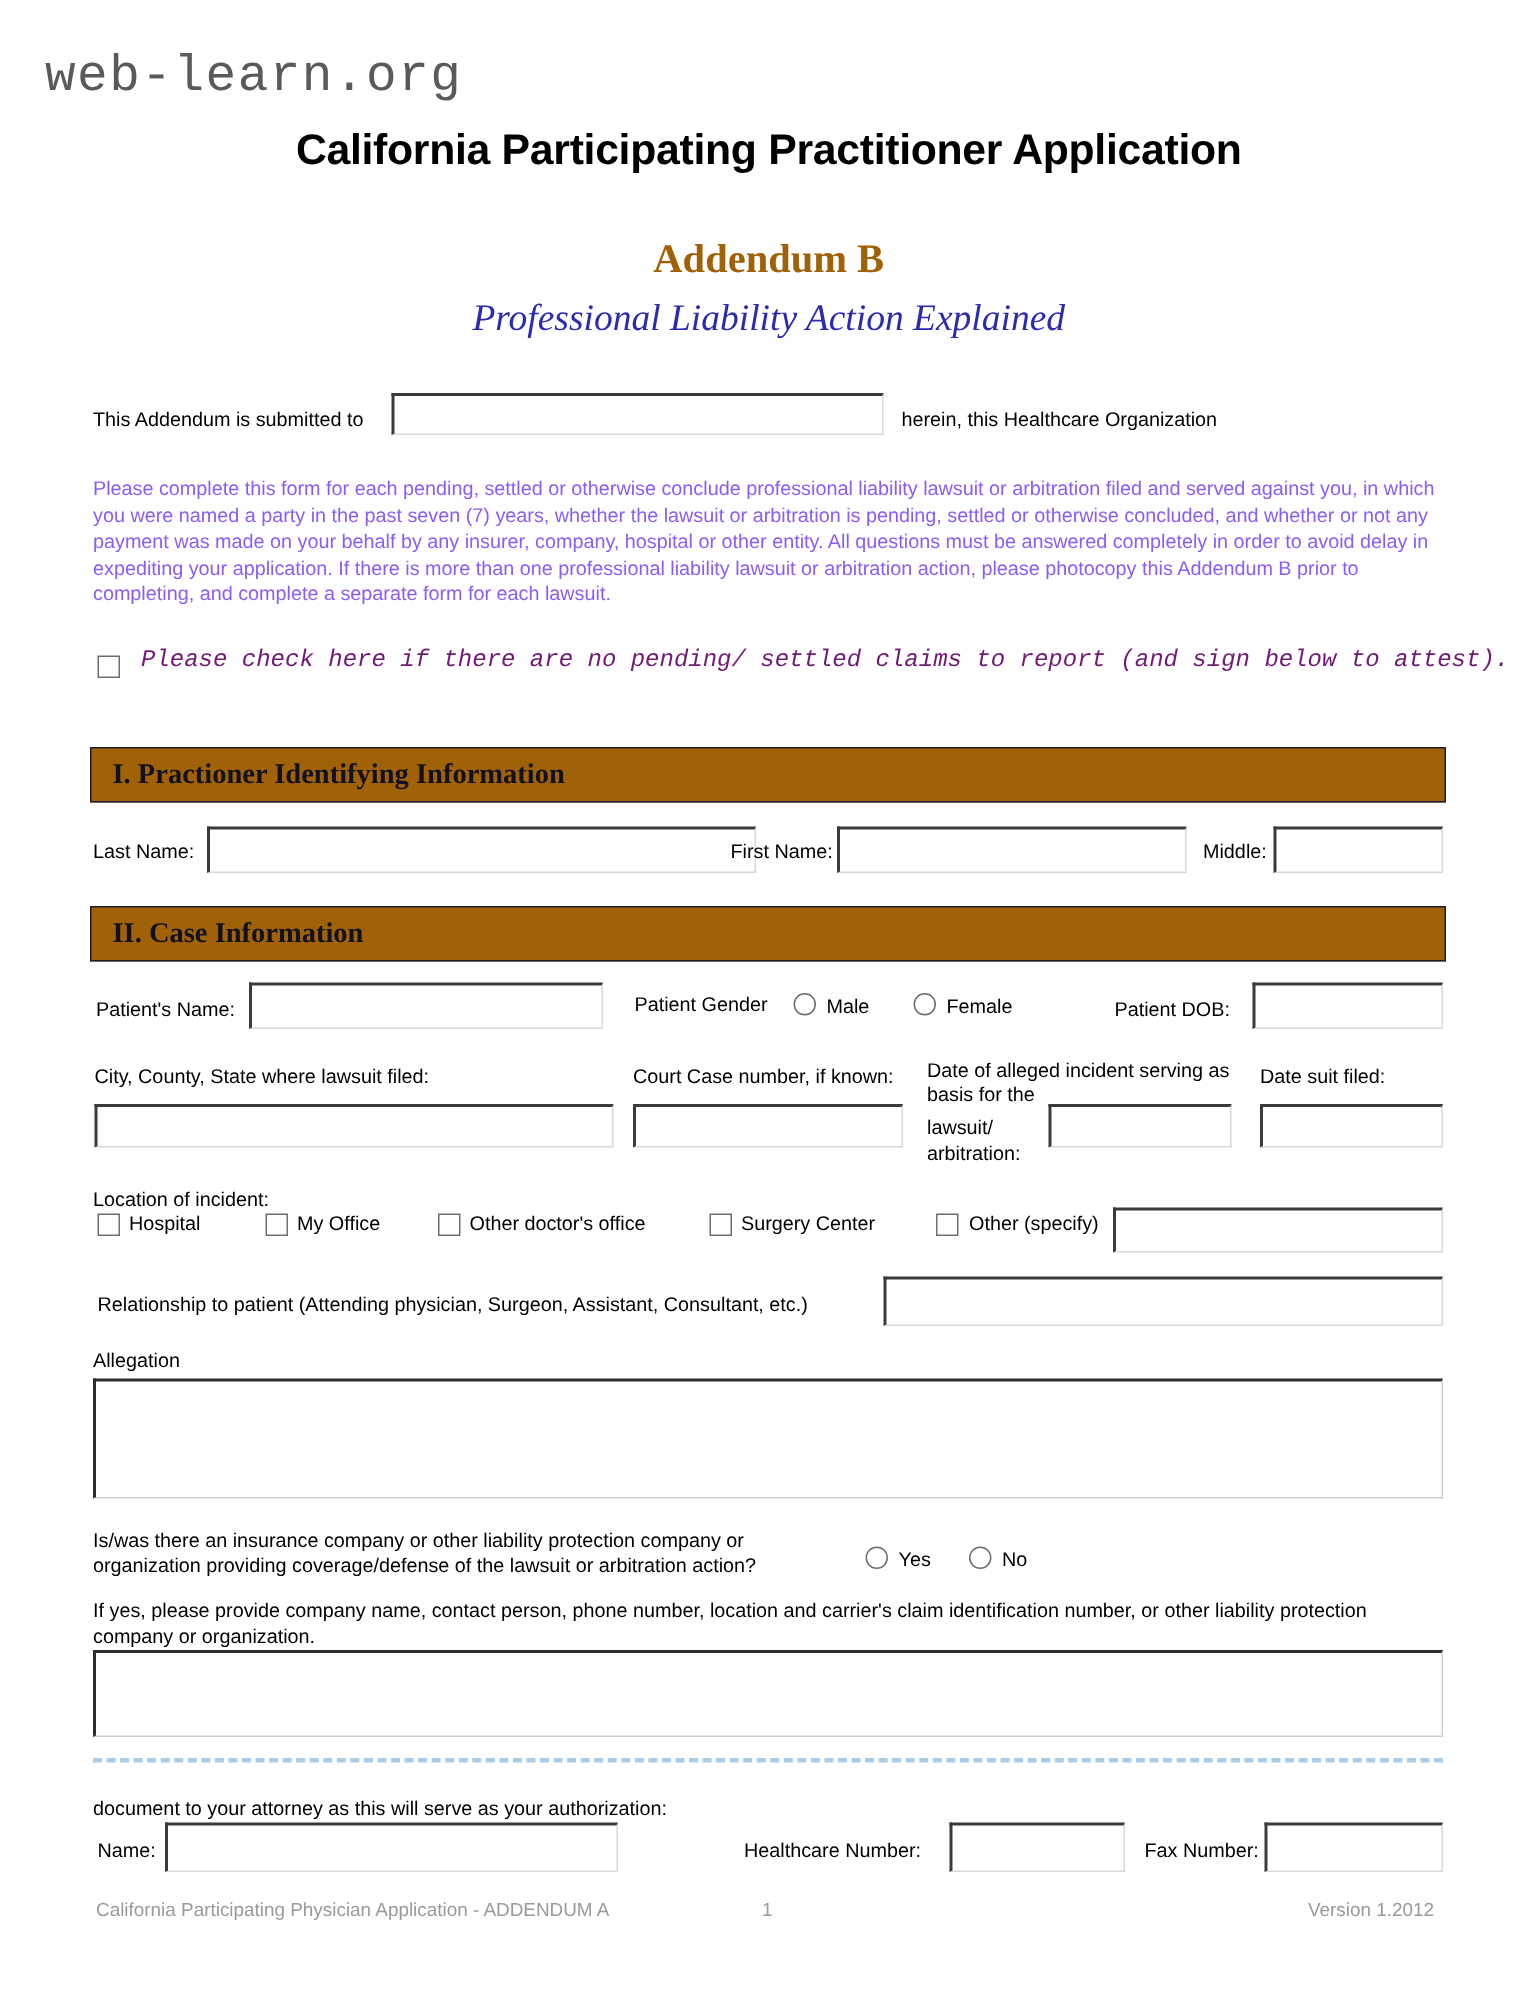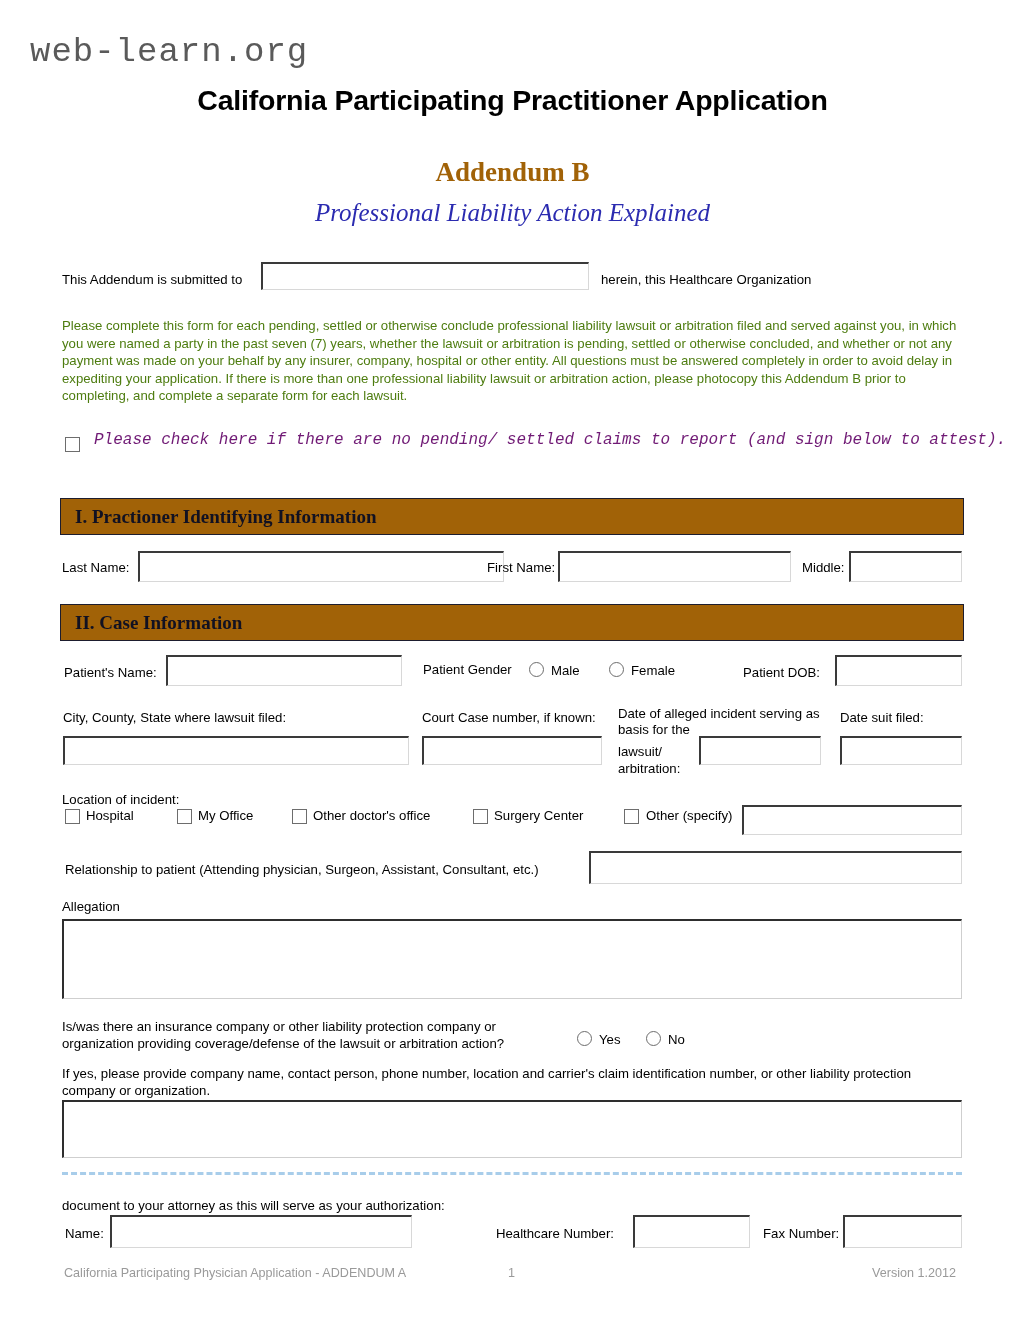--- a/index.html
+++ b/index.html
@@ -72,21 +72,21 @@
     position: absolute;
     font-size: 13.2px;
     line-height: 16px;
     color: #000;
     white-space: nowrap;
   }
   .para {
     position: absolute;
     font-size: 13.2px;
     line-height: 17.5px;
-    color: #4d7c0f;
+    color: #8b5cf6;
     text-align: left;
   }
 
   
   .field {
     position: absolute;
     background: #ffffff;
     border-top: 2px solid #3a3a3a;
     border-left: 2px solid #3a3a3a;
     border-right: 1px solid #d8d8d8;

